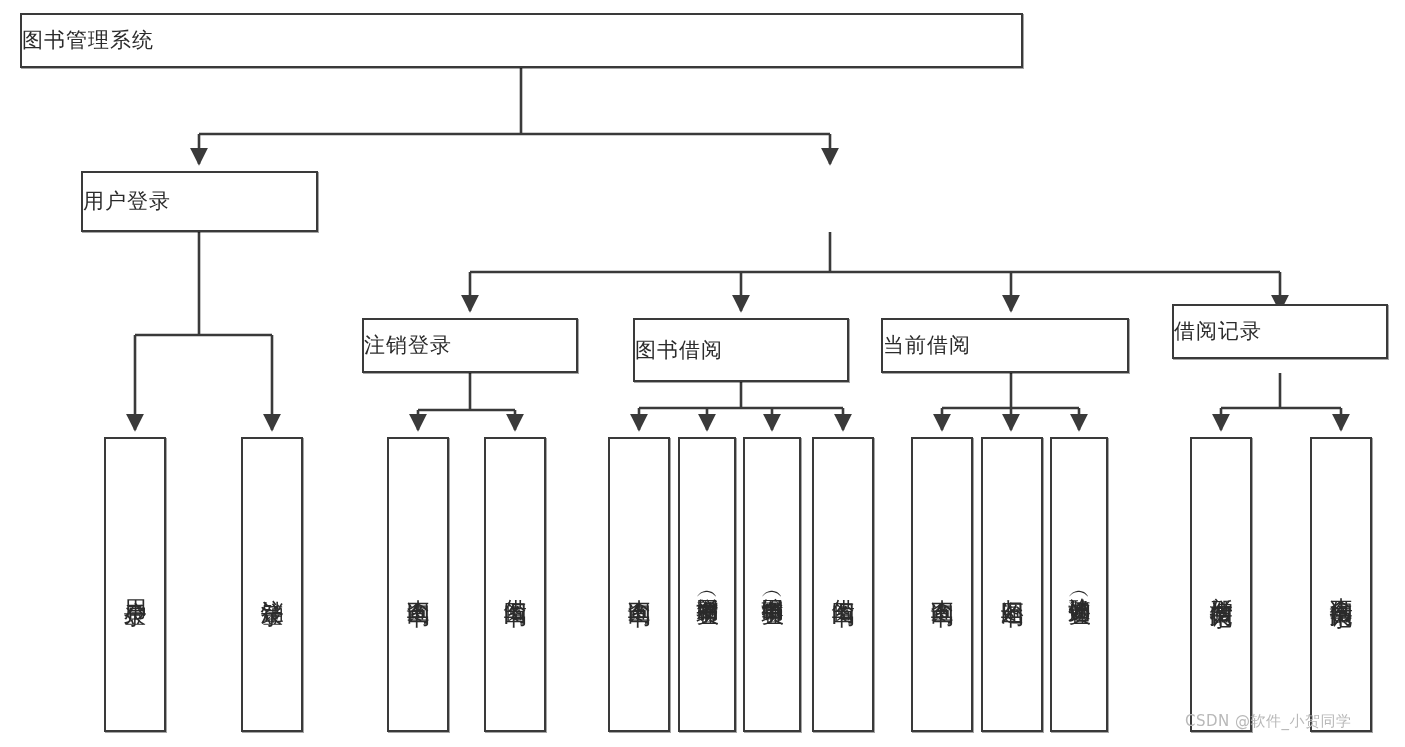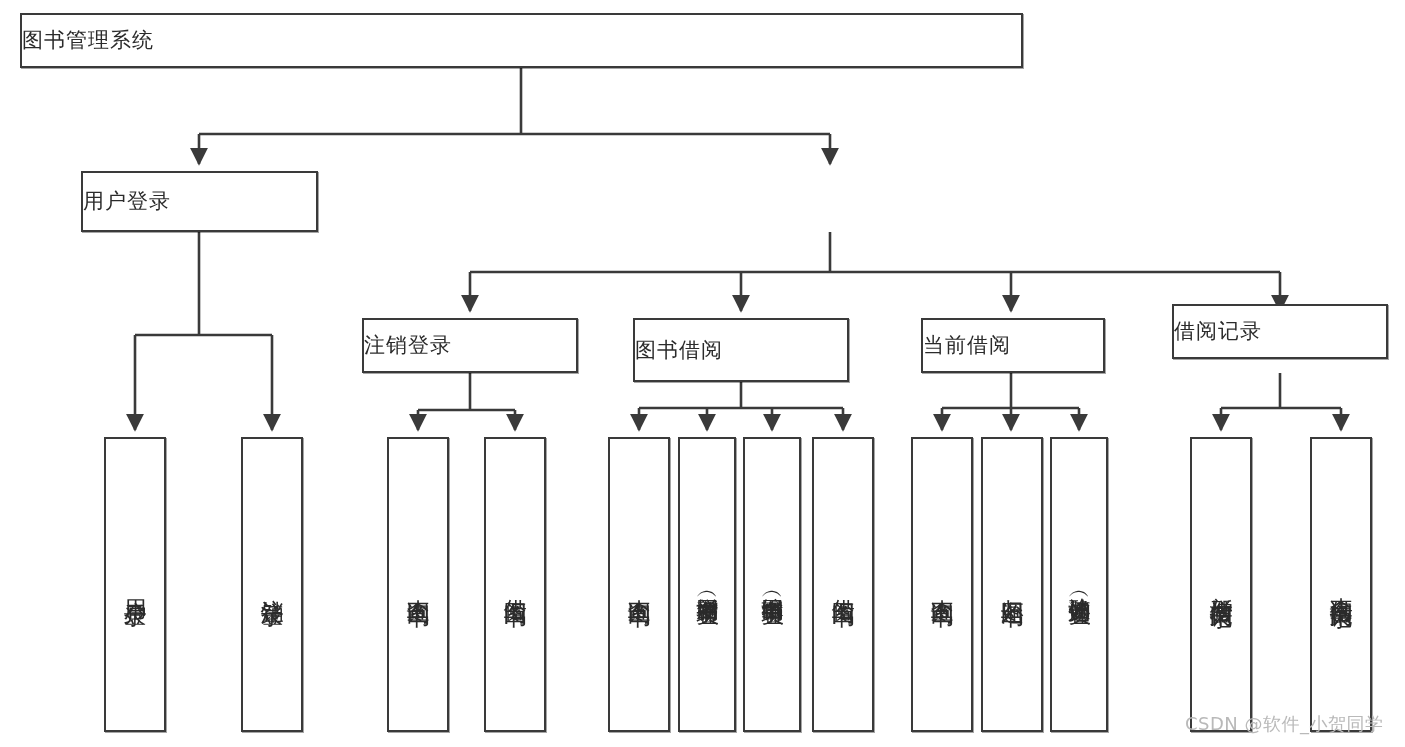--- a/index.html
+++ b/index.html
@@ -42,21 +42,21 @@
     font-size:23px;color:#2b2b2b;line-height:1.28;
     letter-spacing:2px;
     white-space:nowrap;
   }
   .node.vert.tall .label{font-size:22px;letter-spacing:1px;line-height:1.22;}
 
   
   #watermark{
     position:absolute;
     left:1185px;top:712px;
-    font-size:18px;
+    font-size:15px;
     color:#b9b9b9;
     white-space:nowrap;
     letter-spacing:.5px;
     font-family:"DejaVu Sans","Liberation Sans",sans-serif;
   }
 </style>
 </head>
 <body>
 
 <div id="canvas">
@@ -118,21 +118,21 @@
   <div class="node horiz" style="left:81px;top:171px;width:237px;height:61px;">
     <span class="label">用户登录</span>
   </div>
 
   <div class="node horiz" style="left:362px;top:318px;width:216px;height:55px;">
     <span class="label">注销登录</span>
   </div>
   <div class="node horiz" style="left:633px;top:318px;width:216px;height:64px;">
     <span class="label">图书借阅</span>
   </div>
-  <div class="node horiz" style="left:921px;top:318px;width:184px;height:55px;">
+  <div class="node horiz" style="left:881px;top:318px;width:248px;height:55px;">
     <span class="label">当前借阅</span>
   </div>
   <div class="node horiz" style="left:1172px;top:304px;width:216px;height:55px;">
     <span class="label">借阅记录</span>
   </div>
 
   <div class="node vert" style="left:104px;top:437px;width:62px;height:295px;">
     <span class="label">用户登录</span>
   </div>
   <div class="node vert" style="left:241px;top:437px;width:62px;height:295px;">

